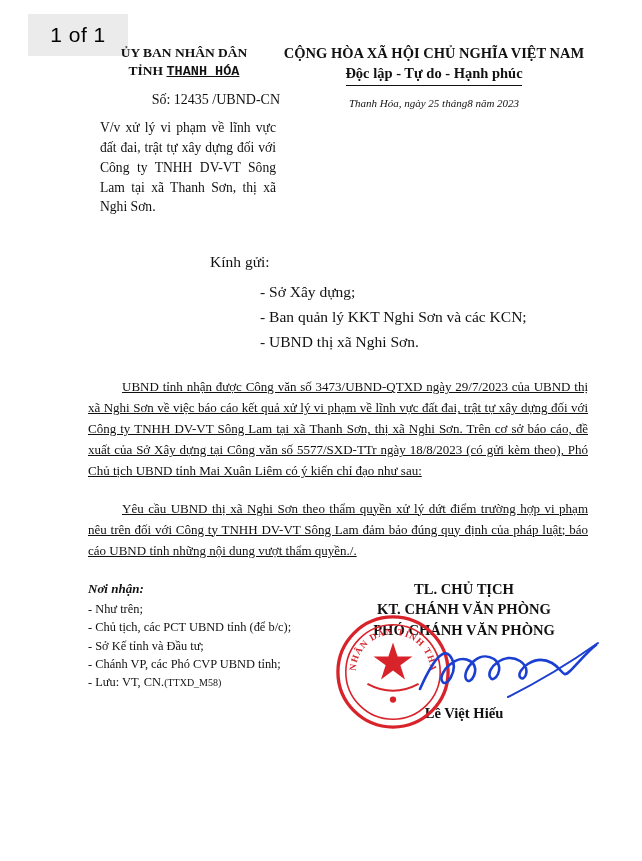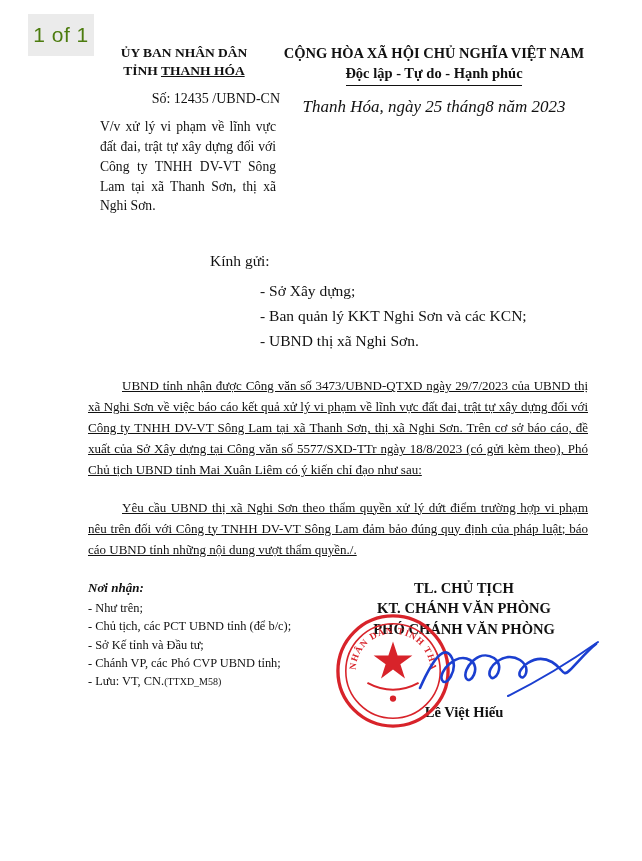--- a/index.html
+++ b/index.html
@@ -22,24 +22,24 @@
     width: 642px;
     height: 861px;
     background: #ffffff;
   }
 
   
   .page-badge {
     position: absolute;
     left: 28px;
     top: 14px;
-    width: 66px;
+    width: 100px;
     height: 42px;
     background: #ebebeb;
-    color: #4d7c0f;
+    color: #000000;
     font-family: "Liberation Sans", sans-serif;
     font-size: 21px;
     display: flex;
     align-items: center;
     justify-content: center;
     letter-spacing: 0.5px;
   }
 
   .doc {
     position: absolute;
@@ -63,36 +63,37 @@
     text-align: center;
   }
   .b {
     font-weight: bold;
   }
   .t13 { font-size: 13.5px; line-height: 1.35; }
   .t14 { font-size: 14.5px; line-height: 1.35; }
 
   .underline-word {
     text-decoration: underline;
+    font-family: Liberation Mono, monospace;
   }
   .rule {
     height: 1px;
     background: #111;
     margin: 2px auto 0 auto;
   }
   .rule-right { width: 176px; }
 
   .so-line {
     margin-top: 11px;
     font-size: 14px;
     text-align: right;
   }
   .date-line {
     margin-top: 11px;
-    font-size: 17px;
+    font-size: 11px;
     font-style: italic;
     text-align: center;
   }
 
   .vv {
     margin-top: 10px;
     width: 176px;
     margin-left: 12px;
     font-size: 13.6px;
     line-height: 1.45;

